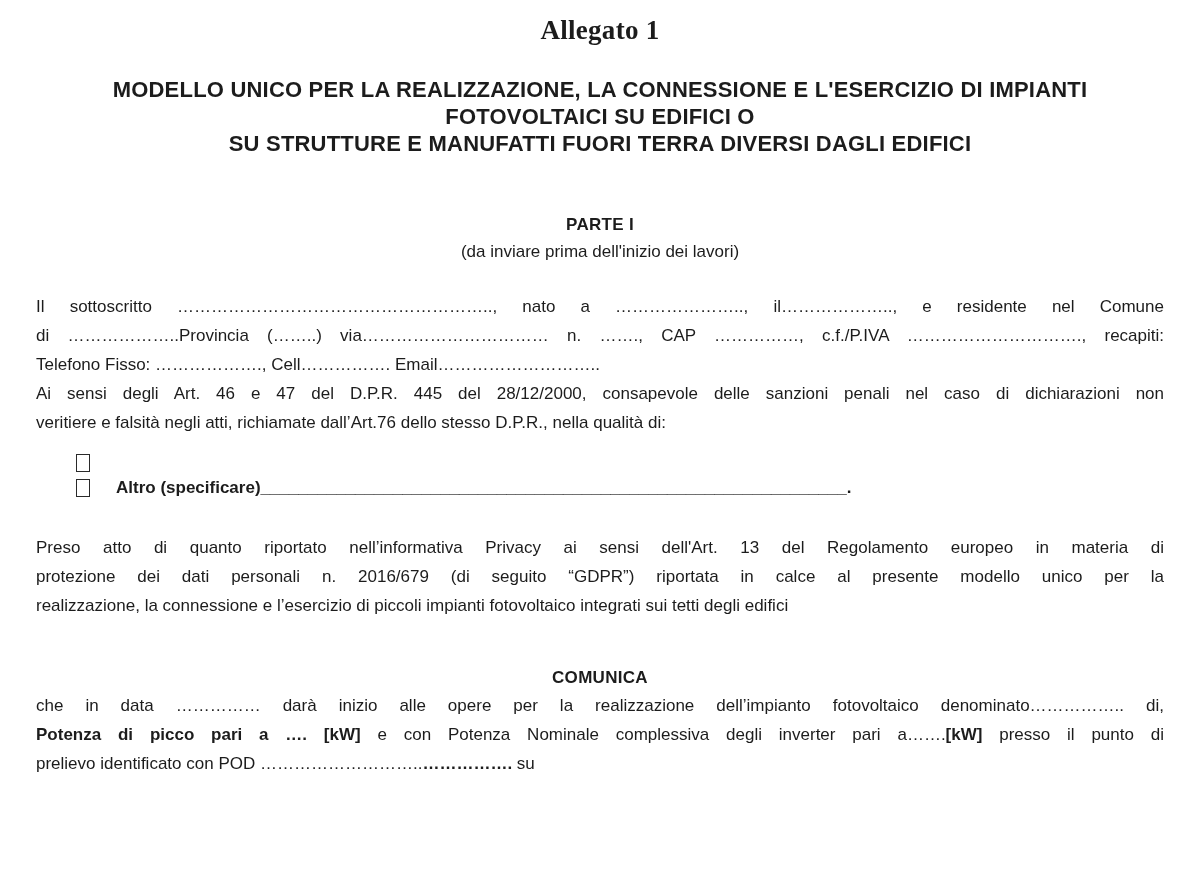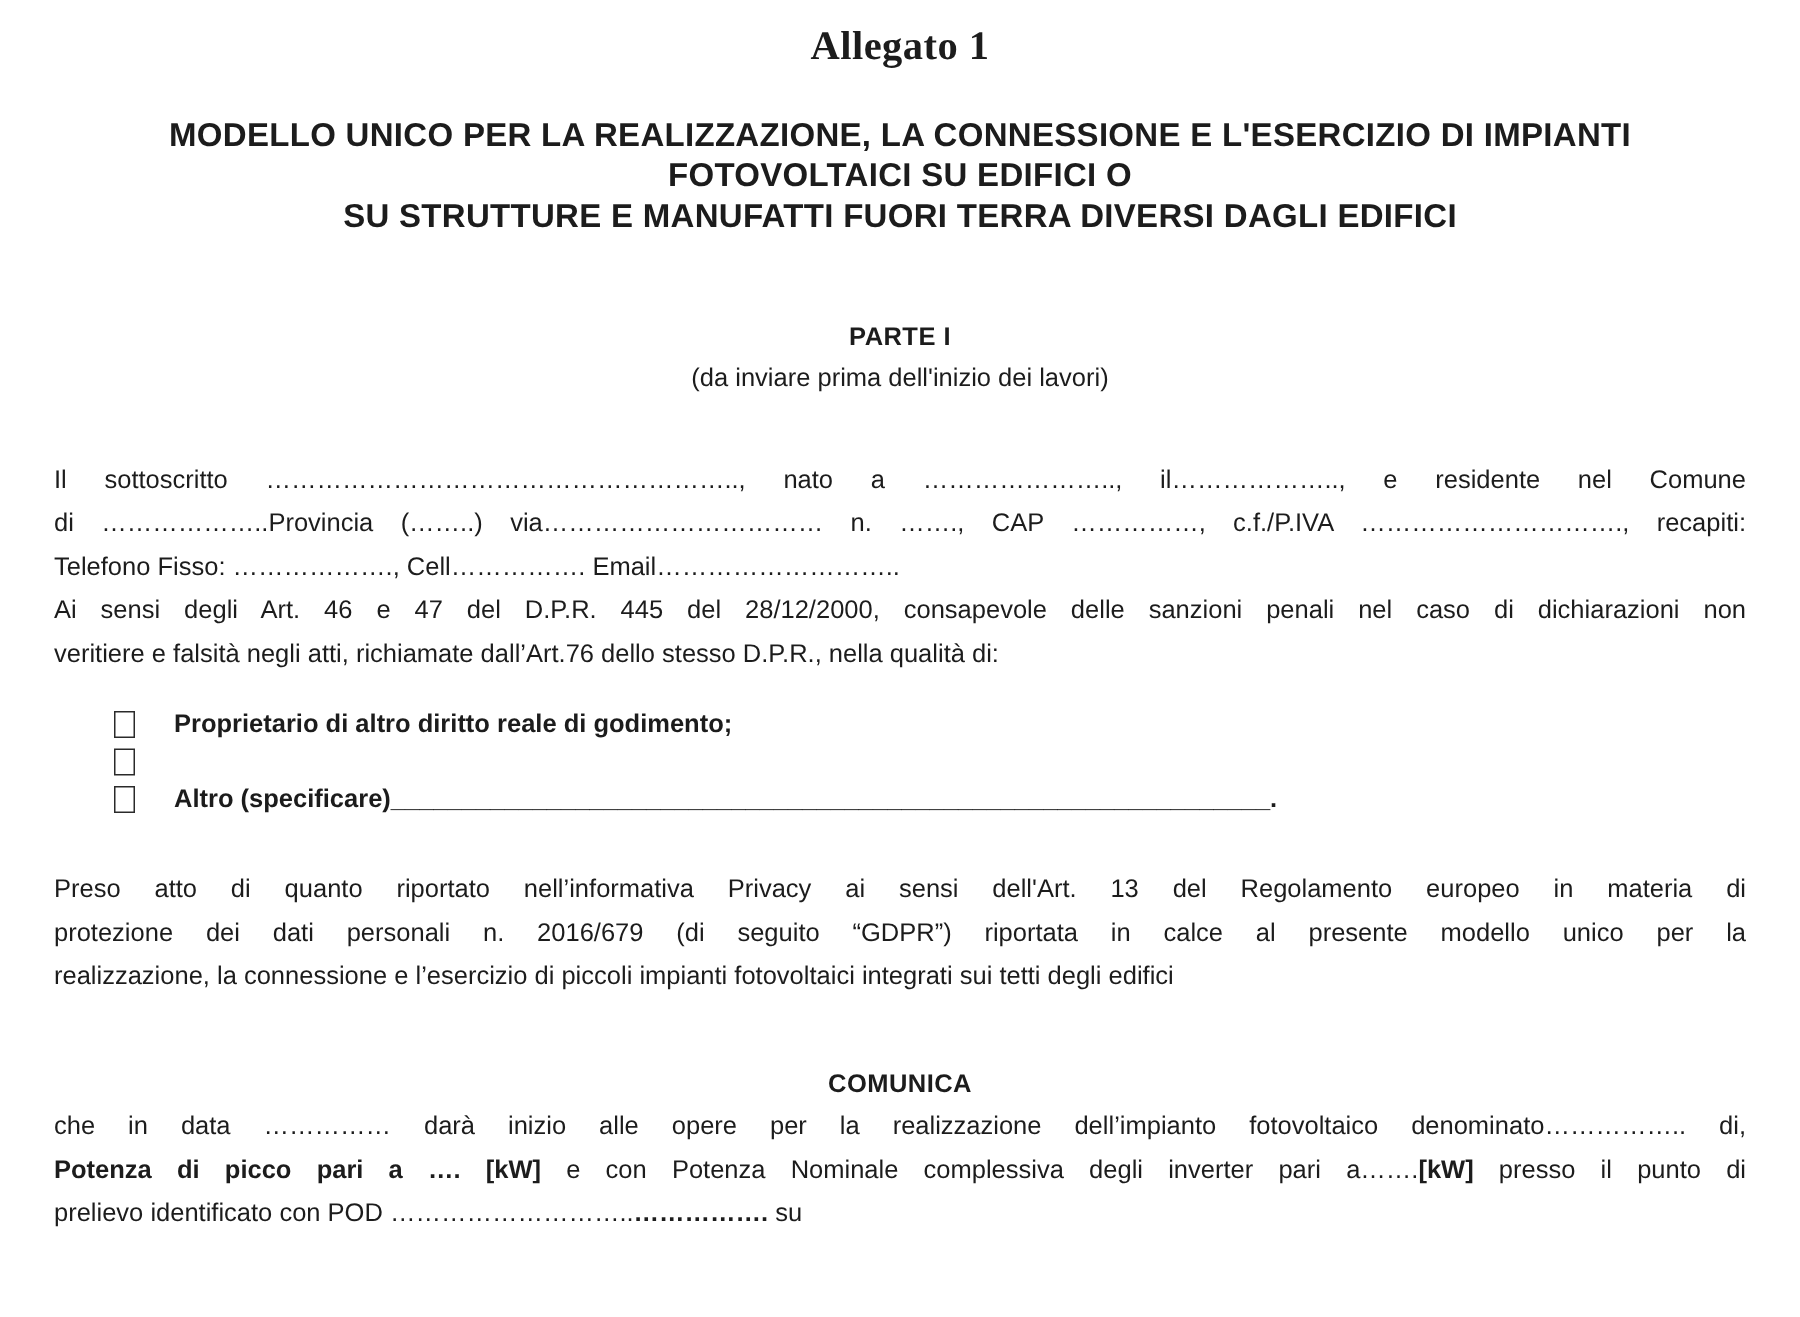--- a/index.html
+++ b/index.html
@@ -45,21 +45,21 @@
     letter-spacing: .3px;
   }
   .section-sub {
     text-align: center;
     font-size: 17px;
     line-height: 27px;
   }
   .para {
     line-height: 29px;
   }
-  .para.declarant { margin-top: 40px; }
+  .para.declarant { margin-top: 27px; }
   .para.privacy   { margin-top: 29px; }
   .para.final     { }
   
   .jl {
     text-align: justify;
     text-align-last: justify;
     white-space: normal;
   }
   
   .ll {
@@ -114,35 +114,31 @@
     <div class="jl">Il sottoscritto ……………………………………………….., nato a ………………….., il……………….., e residente nel Comune</div>
     <div class="jl">di ………………..Provincia (……..) via…………………………… n. ……., CAP ……………, c.f./P.IVA …………………………., recapiti:</div>
     <div class="ll">Telefono Fisso: ………………., Cell……………. Email………………………..</div>
     <div class="jl">Ai sensi degli Art. 46 e 47 del D.P.R. 445 del 28/12/2000, consapevole delle sanzioni penali nel caso di dichiarazioni non</div>
     <div class="ll">veritiere e falsità negli atti, richiamate dall’Art.76 dello stesso D.P.R., nella qualità di:</div>
   </div>
 
   <div class="roles">
     <div class="role-item">
       <span class="cb"></span>
-      <span>Proprietario di altro diritto reale di godimento;</span>
-    </div>
-    <div class="role-item">
-      <span class="cb"></span>
     </div>
     <div class="role-item">
       <span class="cb"></span>
       <span>Altro (specificare)______________________________________________________________.</span>
     </div>
   </div>
 
   <div class="para privacy">
     <div class="jl">Preso atto di quanto riportato nell’informativa Privacy ai sensi dell'Art. 13 del Regolamento europeo in materia di</div>
     <div class="jl">protezione dei dati personali n. 2016/679 (di seguito “GDPR”) riportata in calce al presente modello unico per la</div>
-    <div class="ll">realizzazione, la connessione e l’esercizio di piccoli impianti fotovoltaici integrati sui tetti degli edifici</div>
+    <div class="ll">realizzazione, la connessione e l’esercizio di piccoli impianti fotovoltaico integrati sui tetti degli edifici</div>
   </div>
 
   <div class="comunica-head">COMUNICA</div>
 
   <div class="para final">
     <div class="jl">che in data …………… darà inizio alle opere per la realizzazione dell’impianto fotovoltaico denominato…………….. di,</div>
     <div class="jl">
       <span class="b">Potenza di picco pari a …. [kW]</span><span> e con Potenza Nominale complessiva degli inverter pari a…….</span><span class="b">[kW]</span><span> presso il punto di</span>
     </div>
     <div class="ll">

